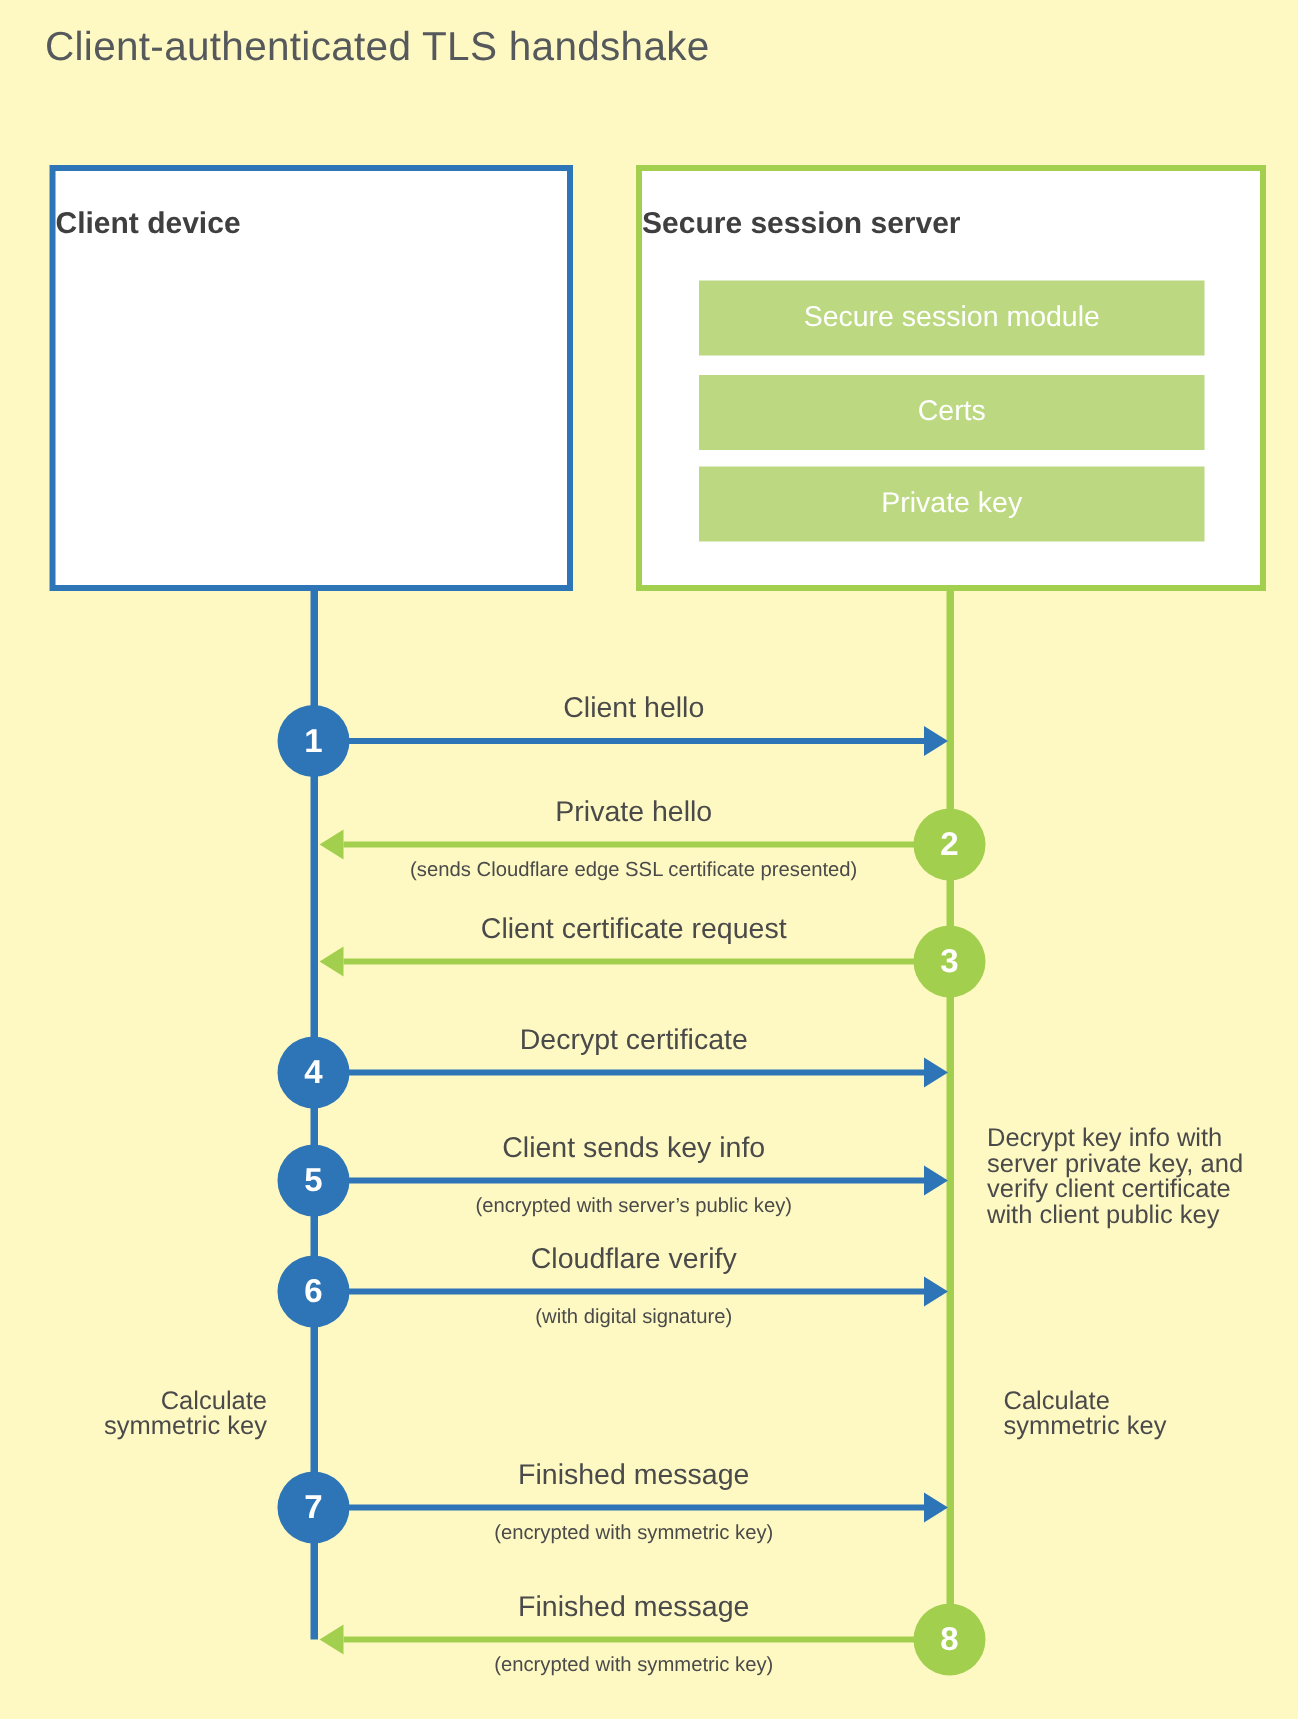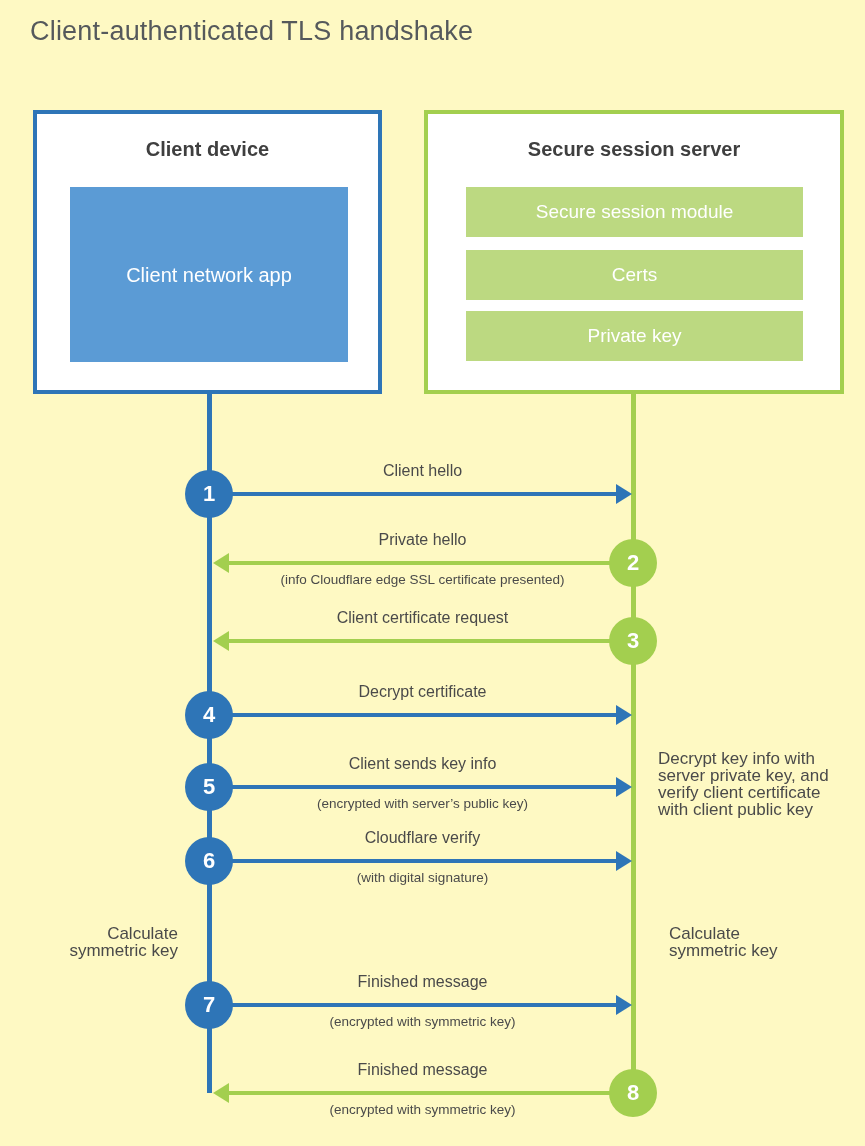--- a/index.html
+++ b/index.html
@@ -20,21 +20,21 @@
   }
   .page-title{
     position:absolute;left:30px;top:16px;
     font-size:27px;font-weight:300;color:#55595c;letter-spacing:0.2px;
   }
   
   .outer-box{position:absolute;top:110px;box-sizing:border-box;background:#fff;}
   .client-box{left:33px;width:349px;height:284px;border:4px solid var(--blue);}
   .server-box{left:424px;width:420px;height:284px;border:4px solid var(--green);}
   .box-title{
-    position:absolute;left:0;right:0;top:24px;text-align:center;
+    position:absolute;left:0;right:0;top:24px;
     font-size:20px;font-weight:bold;color:var(--heading);
   }
   .app-box{
     position:absolute;left:70px;top:187px;width:278px;height:175px;
     background:var(--blue-fill);
     display:flex;align-items:center;justify-content:center;text-align:center;
   }
   .app-box .app-label{max-width:170px;color:#fff;font-size:20px;line-height:26px;}
   .bar{
     position:absolute;left:466px;width:337px;height:50px;
@@ -58,44 +58,41 @@
   .from-server .badge{left:609px;background:var(--green);}
   .shaft{position:absolute;top:-2px;height:4px;}
   .from-client .shaft{left:212px;width:404px;background:var(--blue);}
   .from-server .shaft{left:229px;width:405px;background:var(--green);}
   .head{position:absolute;top:-10px;width:0;height:0;
         border-top:10px solid transparent;border-bottom:10px solid transparent;}
   .from-client .head{left:616px;border-left:16px solid var(--blue);}
   .from-server .head{left:213px;border-right:16px solid var(--green);}
   .msg-label{
     position:absolute;left:230px;width:385px;top:-32px;text-align:center;
-    font-size:16px;color:var(--text);
+    font-size:19px;color:var(--text);
   }
   .msg-sub{
     position:absolute;left:180px;width:485px;top:9px;text-align:center;
     font-size:13.5px;color:var(--text);
   }
   
   .note{position:absolute;font-size:17px;line-height:17px;color:var(--text);}
   .note.decrypt{left:658px;top:750px;width:172px;text-align:left;}
   .note.calc-left{left:58px;top:925px;width:120px;text-align:right;}
   .note.calc-right{left:669px;top:925px;width:130px;text-align:left;}
 </style>
 </head>
 <body>
 
 <div id="canvas">
 
   <div class="page-title">Client-authenticated TLS handshake</div>
 
   <div class="outer-box client-box">
     <div class="box-title">Client device</div>
-  </div>
-  <div class="app-box">
-    <div class="app-label">Client network app</div>
   </div>
 
   <div class="outer-box server-box">
     <div class="box-title">Secure session server</div>
   </div>
   <div class="bar bar1">
     <span>Secure session module</span>
   </div>
   <div class="bar bar3">
     <span>Private key</span>
@@ -113,21 +110,21 @@
     <div class="badge">1</div>
     <div class="msg-label">Client hello</div>
     <div class="msg-sub"></div>
   </div>
 
   <div class="step from-server" style="--y:563px">
     <div class="shaft"></div>
     <div class="head"></div>
     <div class="badge">2</div>
     <div class="msg-label">Private hello</div>
-    <div class="msg-sub">(info Cloudflare edge SSL certificate presented)</div>
+    <div class="msg-sub">(sends Cloudflare edge SSL certificate presented)</div>
   </div>
 
   <div class="step from-server" style="--y:641px">
     <div class="shaft"></div>
     <div class="head"></div>
     <div class="badge">3</div>
     <div class="msg-label">Client certificate request</div>
     <div class="msg-sub"></div>
   </div>
 

